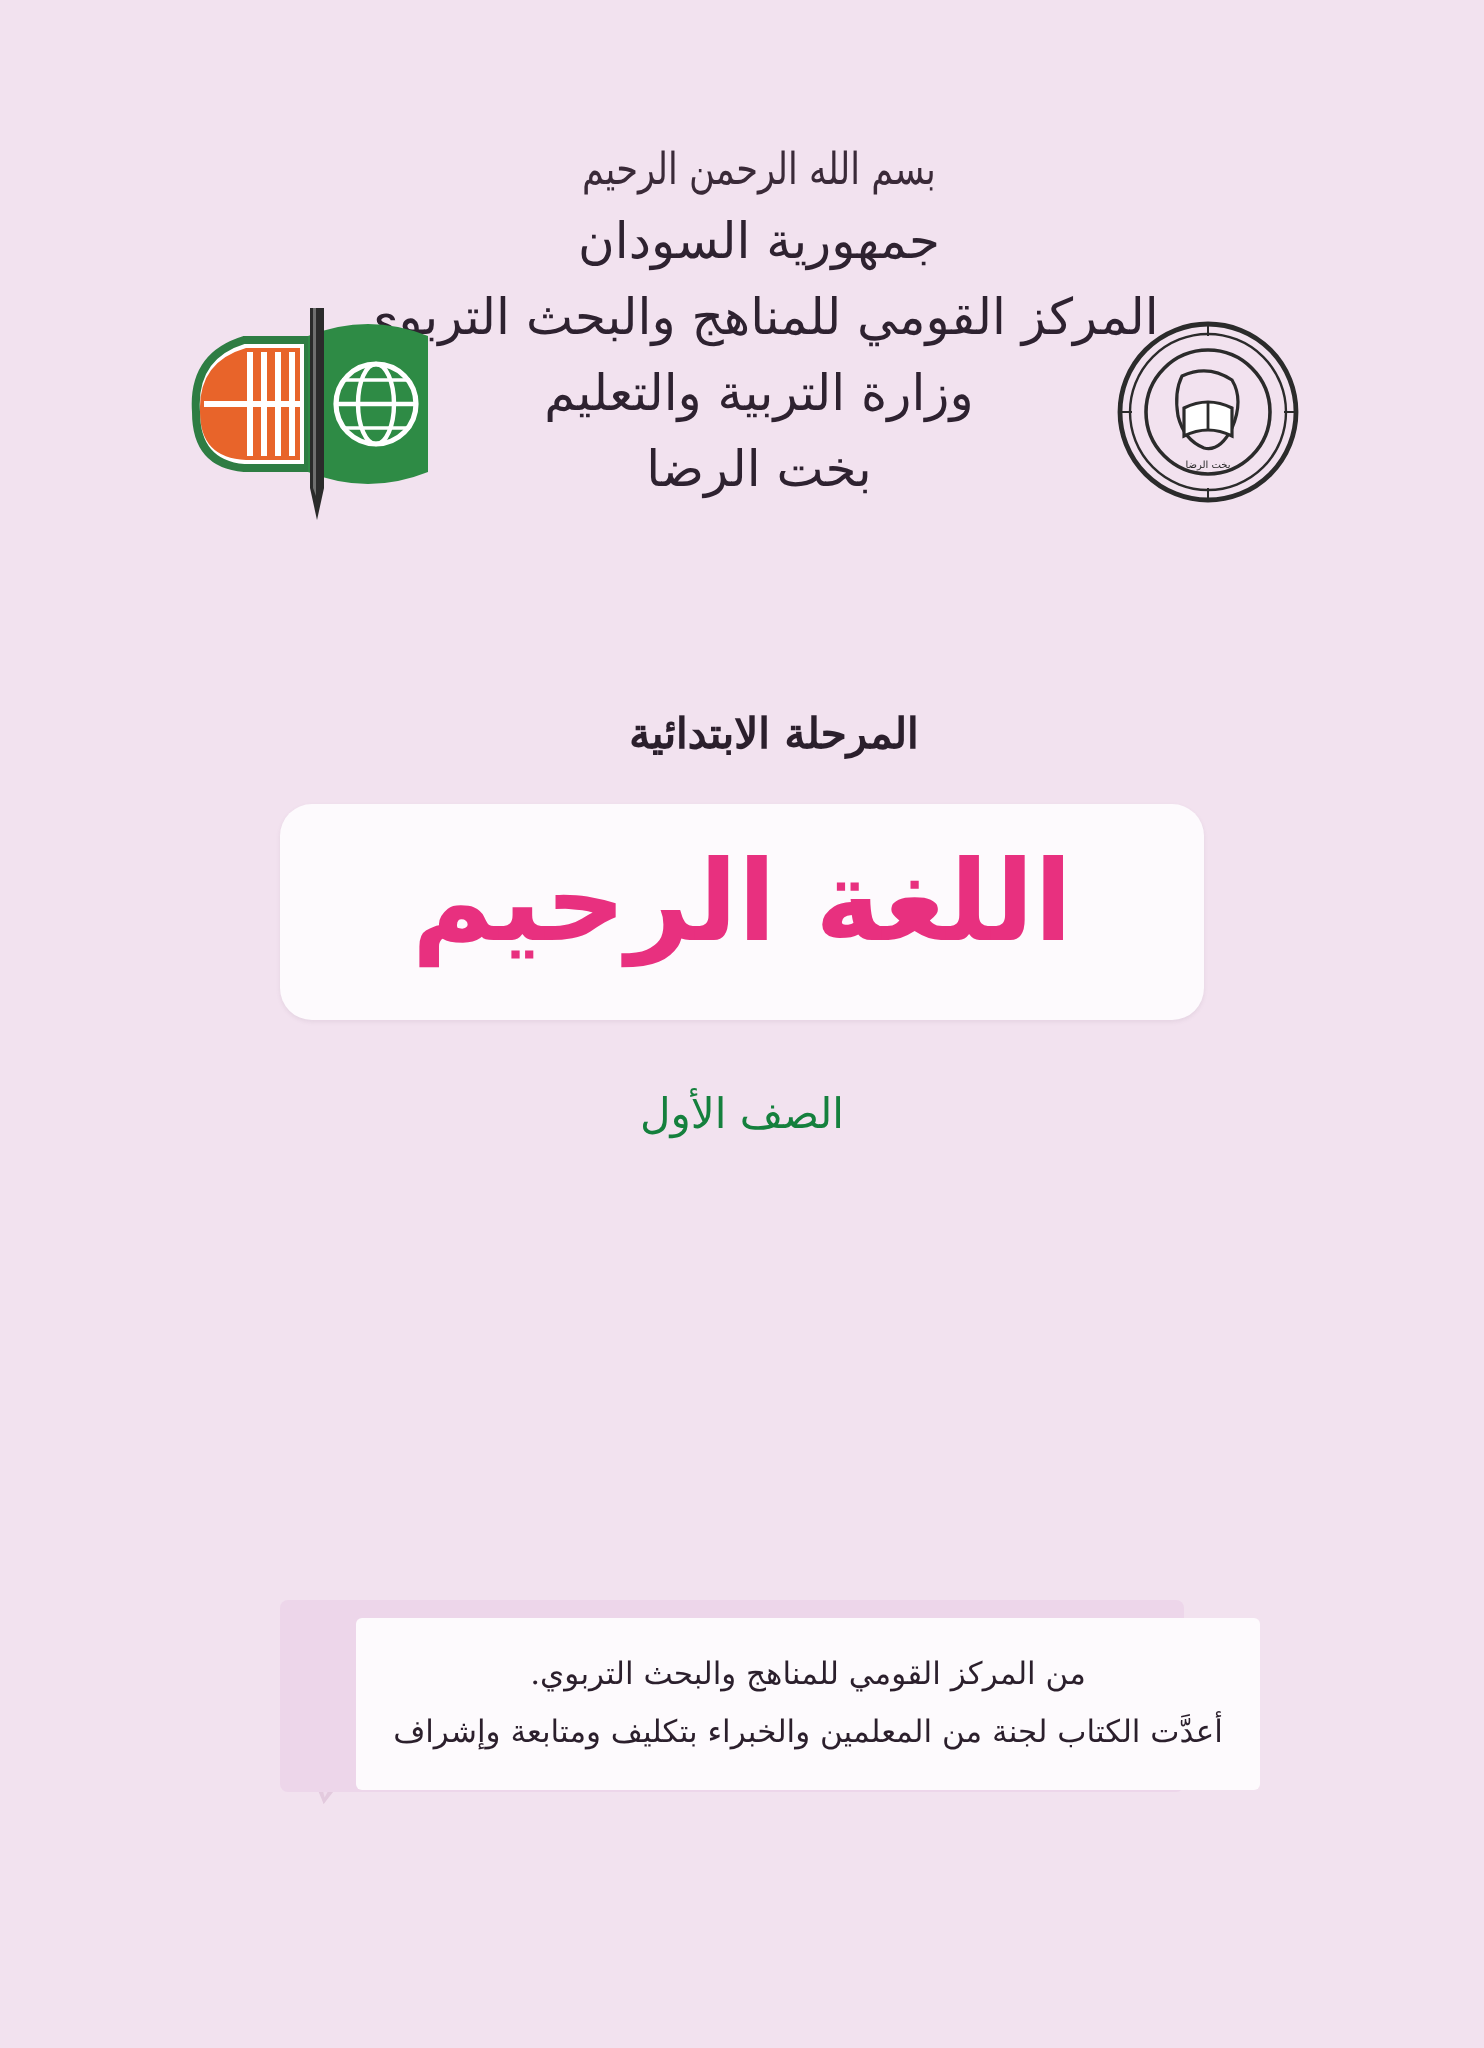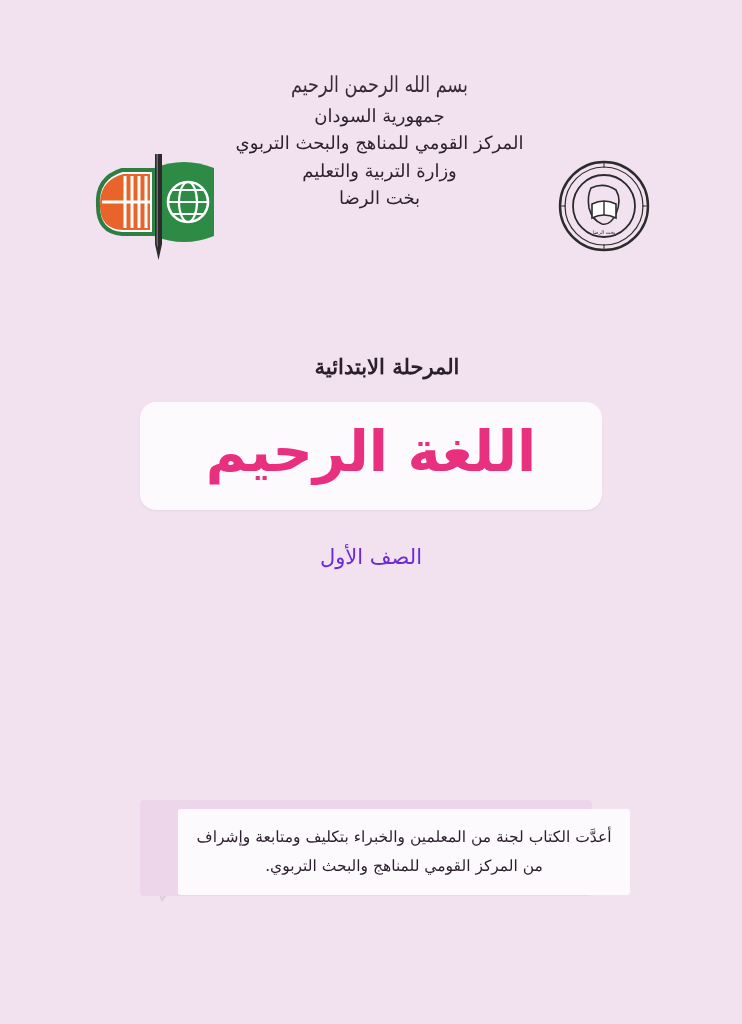--- a/index.html
+++ b/index.html
@@ -44,21 +44,21 @@
     transform: scaleX(0.8);
   }
 
   .header-lines {
     position: absolute;
     top: 38px;
     left: 0;
     right: 0;
     text-align: center;
     color: #2e2230;
-    font-size: 18px;
+    font-size: 25px;
     line-height: 1.52;
     font-family: "DejaVu Serif", serif;
   }
   .header-lines div { white-space: nowrap; }
 
   
   .emblem-left {
     position: absolute;
     top: 148px;
     left: 92px;
@@ -114,21 +114,21 @@
   }
 
   
   .grade {
     position: absolute;
     top: 545px;
     left: 0;
     right: 0;
     text-align: center;
     font-size: 21px;
-    color: #6d28d9;
+    color: #15803d;
     font-family: "DejaVu Serif", serif;
   }
 
   
   .note-wrap {
     position: absolute;
     top: 800px;
     left: 140px;
     width: 490px;
     height: 104px;
@@ -254,18 +254,18 @@
         <path d="M12 6 L26 6 L26 92 L19 104 L12 92 Z" fill="#f6ecf4" stroke="#e3cade" stroke-width="1.6"></path>
         <line x1="19" y1="6" x2="19" y2="92" stroke="#e3cade" stroke-width="1.2"></line>
         <path d="M12 86 L26 86 L19 104 Z" fill="#efdcec" stroke="#e3cade" stroke-width="1.2"></path>
       </g>
     </svg>
   </div>
 
   <div class="note-wrap">
     <div class="note-shadow"></div>
     <div class="note-card">
+      <div class="note-line">من المركز القومي للمناهج والبحث التربوي.</div>
       <div class="note-line">أعدَّت الكتاب لجنة من المعلمين والخبراء بتكليف ومتابعة وإشراف</div>
-      <div class="note-line">من المركز القومي للمناهج والبحث التربوي.</div>
     </div>
   </div>
 
 </div>
 
 </body></html>

